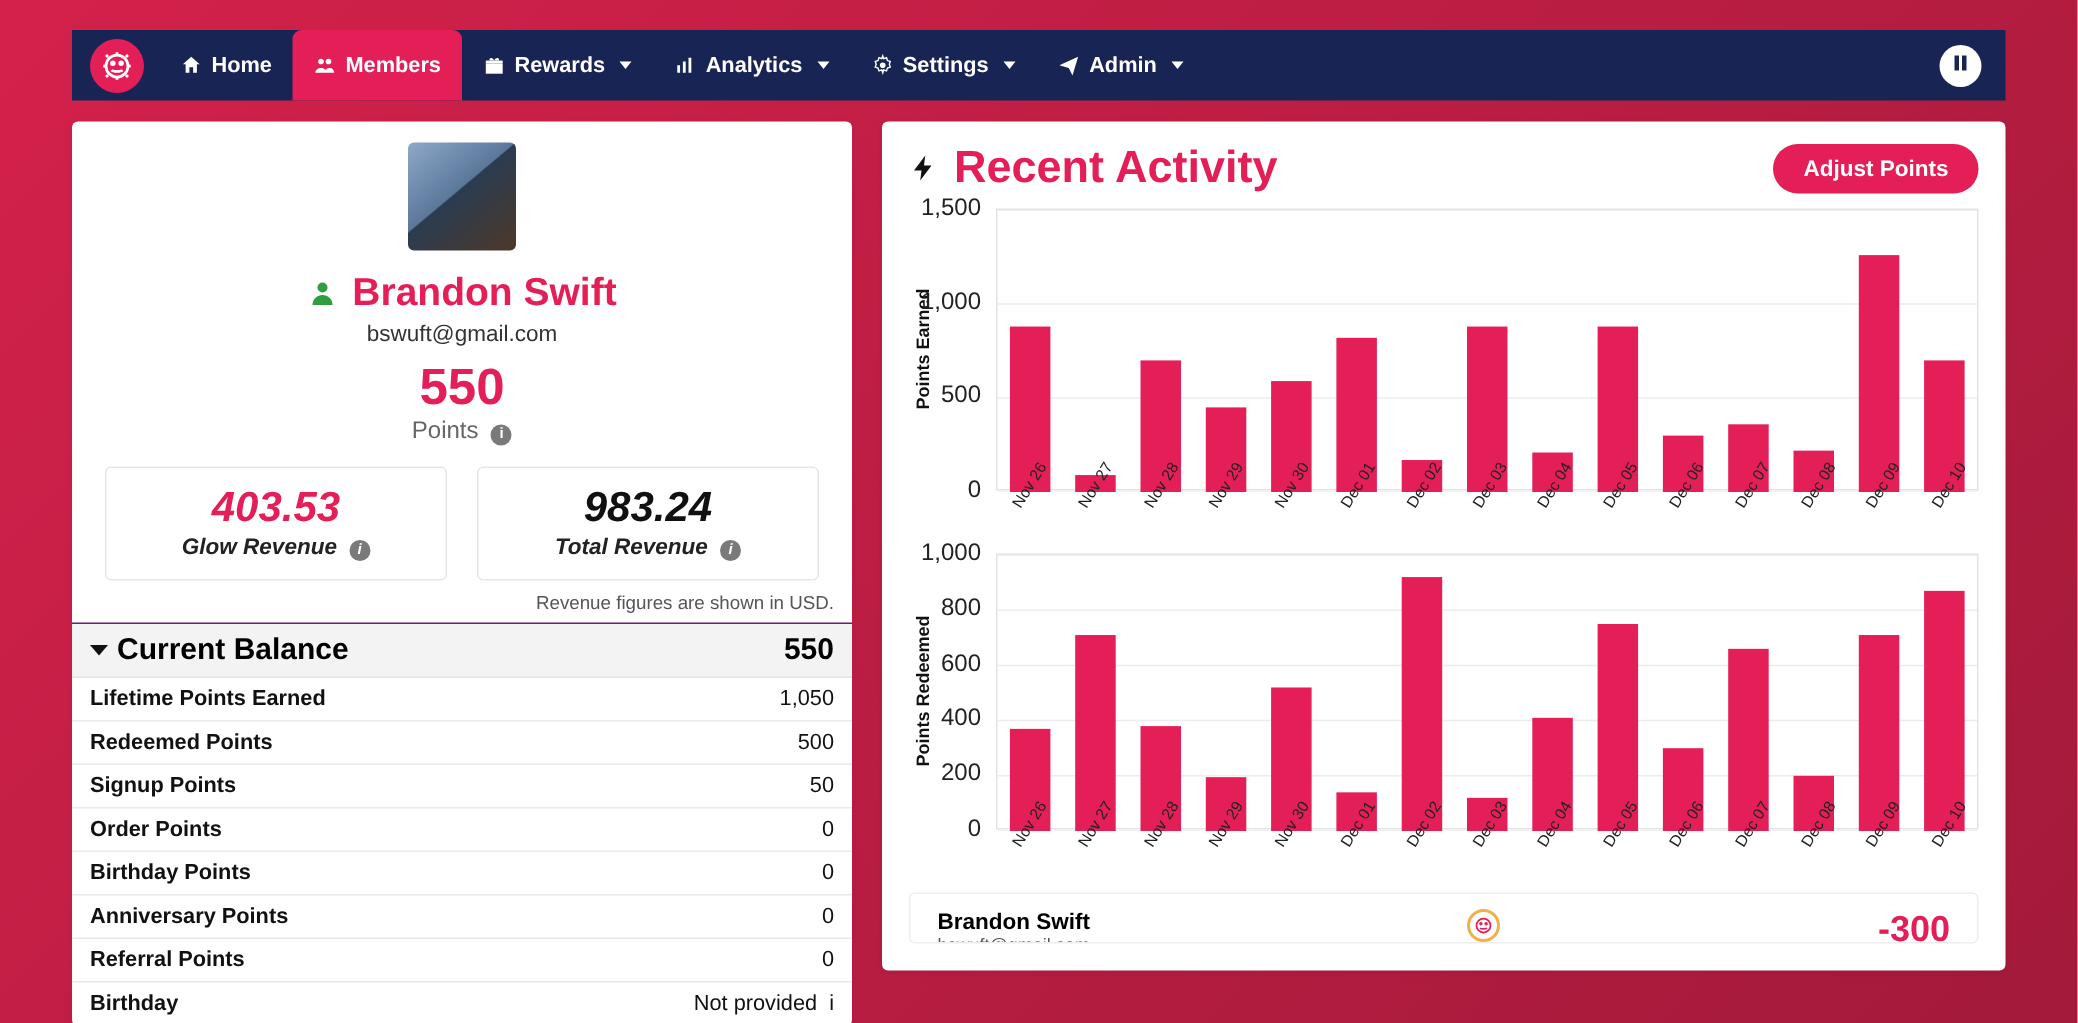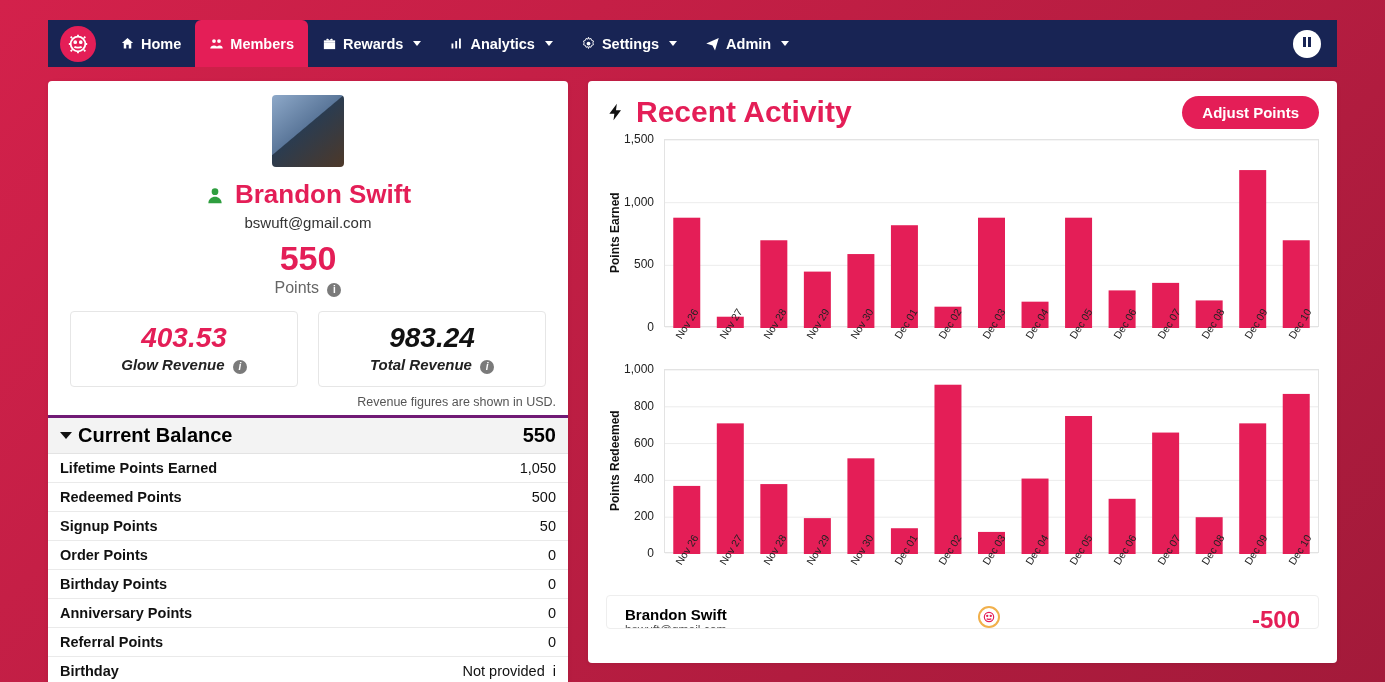--- a/index.html
+++ b/index.html
@@ -63,21 +63,21 @@
     display:flex; gap:20px;
     margin: 14px 48px 0 48px;
     align-items:flex-start;
   }
   .card {
     background:#fff;
     border-radius:4px;
     box-shadow: 0 1px 4px rgba(0,0,0,.08);
   }
   .left { width:520px; padding: 10px 0 0 0; }
-  .right { flex:1; padding: 14px 18px 34px 18px; position:relative; }
+  .right { flex:1; padding: 14px 18px 18px 18px; position:relative; }
 
   
   .avatar {
     width:72px; height:72px; border-radius:4px; margin: 4px auto 12px auto;
     background: linear-gradient(140deg,#8ea9c9 0%, #5b779a 45%, #2b3c50 46%, #4d3828 100%);
     display:block;
   }
   .member-name {
     display:flex; align-items:center; justify-content:center; gap:10px;
     font-size:26px; font-weight:800; color:var(--brand);
@@ -91,21 +91,21 @@
   .rev-row { display:flex; gap:20px; padding: 14px 22px 6px 22px; }
   .rev-card { flex:1; border:1px solid #e6e6e6; border-radius:4px; padding:10px 8px 12px 8px; text-align:center;font-style:italic; }
   .rev-val-brand { font-size:28px; font-weight:900; color:var(--brand); }
   .rev-val { font-size:28px; font-weight:900; color:#111; }
   .rev-label { color:#222; font-size:15px; font-weight:600; margin-top:2px; }
   .rev-note { text-align:right; color:#555; font-size:12.5px; padding: 2px 12px 6px 0; }
 
   
   .balance-head {
     display:flex; align-items:center; justify-content:space-between;
-    background:#f3f3f3; border-top:3px solid #701a75; border-bottom:1px solid #e3e3e3;
+    background:#f3f3f3; border-top:1px solid #701a75; border-bottom:1px solid #e3e3e3;
     padding: 6px 12px; font-size:20px; font-weight:800; cursor:pointer;
   }
   .balance-head .lbl { display:flex; align-items:center; gap:6px; }
   .balance-head .caretdown { width:0;height:0;border-left:6px solid transparent;border-right:6px solid transparent;border-top:7px solid #111; }
   .kv { display:flex; justify-content:space-between; align-items:center; padding:6px 12px; border-bottom:1px solid #eaeaea; font-size:14.5px; }
   .kv .k { font-weight:700; color:#111; }
   .kv .v { color:#111; }
   .kv .v .info { margin-left:4px; }
 
   
@@ -123,21 +123,21 @@
     writing-mode: vertical-rl; transform: rotate(180deg);
     font-size:12px; font-weight:700; color:#111; text-align:center; padding: 0 2px;
   }
   .chart {
     flex:1; position:relative;
     border:1px solid #e3e3e3;
   }
   .chart-e { height:188px; }
   .chart-r { height:184px; }
   .bar { fill: var(--brand); }
-  .ytick { position:absolute; right:100%; padding-right:6px; font-size:12px; color:#222; transform:translateY(-50%); white-space:nowrap;}
+  .ytick { position:absolute; right:100%; padding-right:6px; font-size:16px; color:#222; transform:translateY(-50%); white-space:nowrap;}
   .xlabels { display:flex; margin-left:0; padding-left:0; }
   .xlabels span {
     flex:1; font-size:10.5px; color:#222; text-align:center;
     transform: rotate(-58deg); transform-origin: top left;
     display:inline-block; position:relative; top:12px; left:8px; white-space:nowrap;
   }
   .chart-block { margin-bottom:30px; }
 
   
   .lower-row {
@@ -440,17 +440,17 @@
         <div class="em">bswuft@gmail.com</div>
       </div>
       <div class="coin">
         <svg width="14" height="14" viewBox="0 0 24 24" fill="none" stroke="#e41e57" stroke-width="2">
             <circle cx="12" cy="12" r="8"></circle>
             <circle cx="9" cy="10" r="1" fill="#e41e57"></circle>
             <circle cx="15" cy="10" r="1" fill="#e41e57"></circle>
             <path d="M8 15c1.3 1.3 6.7 1.3 8 0"></path>
           </svg>
       </div>
-      <div class="delta">-500</div>
+      <div class="delta">-300</div>
     </div>
   </div>
 
 </div>
 
 </body></html>

